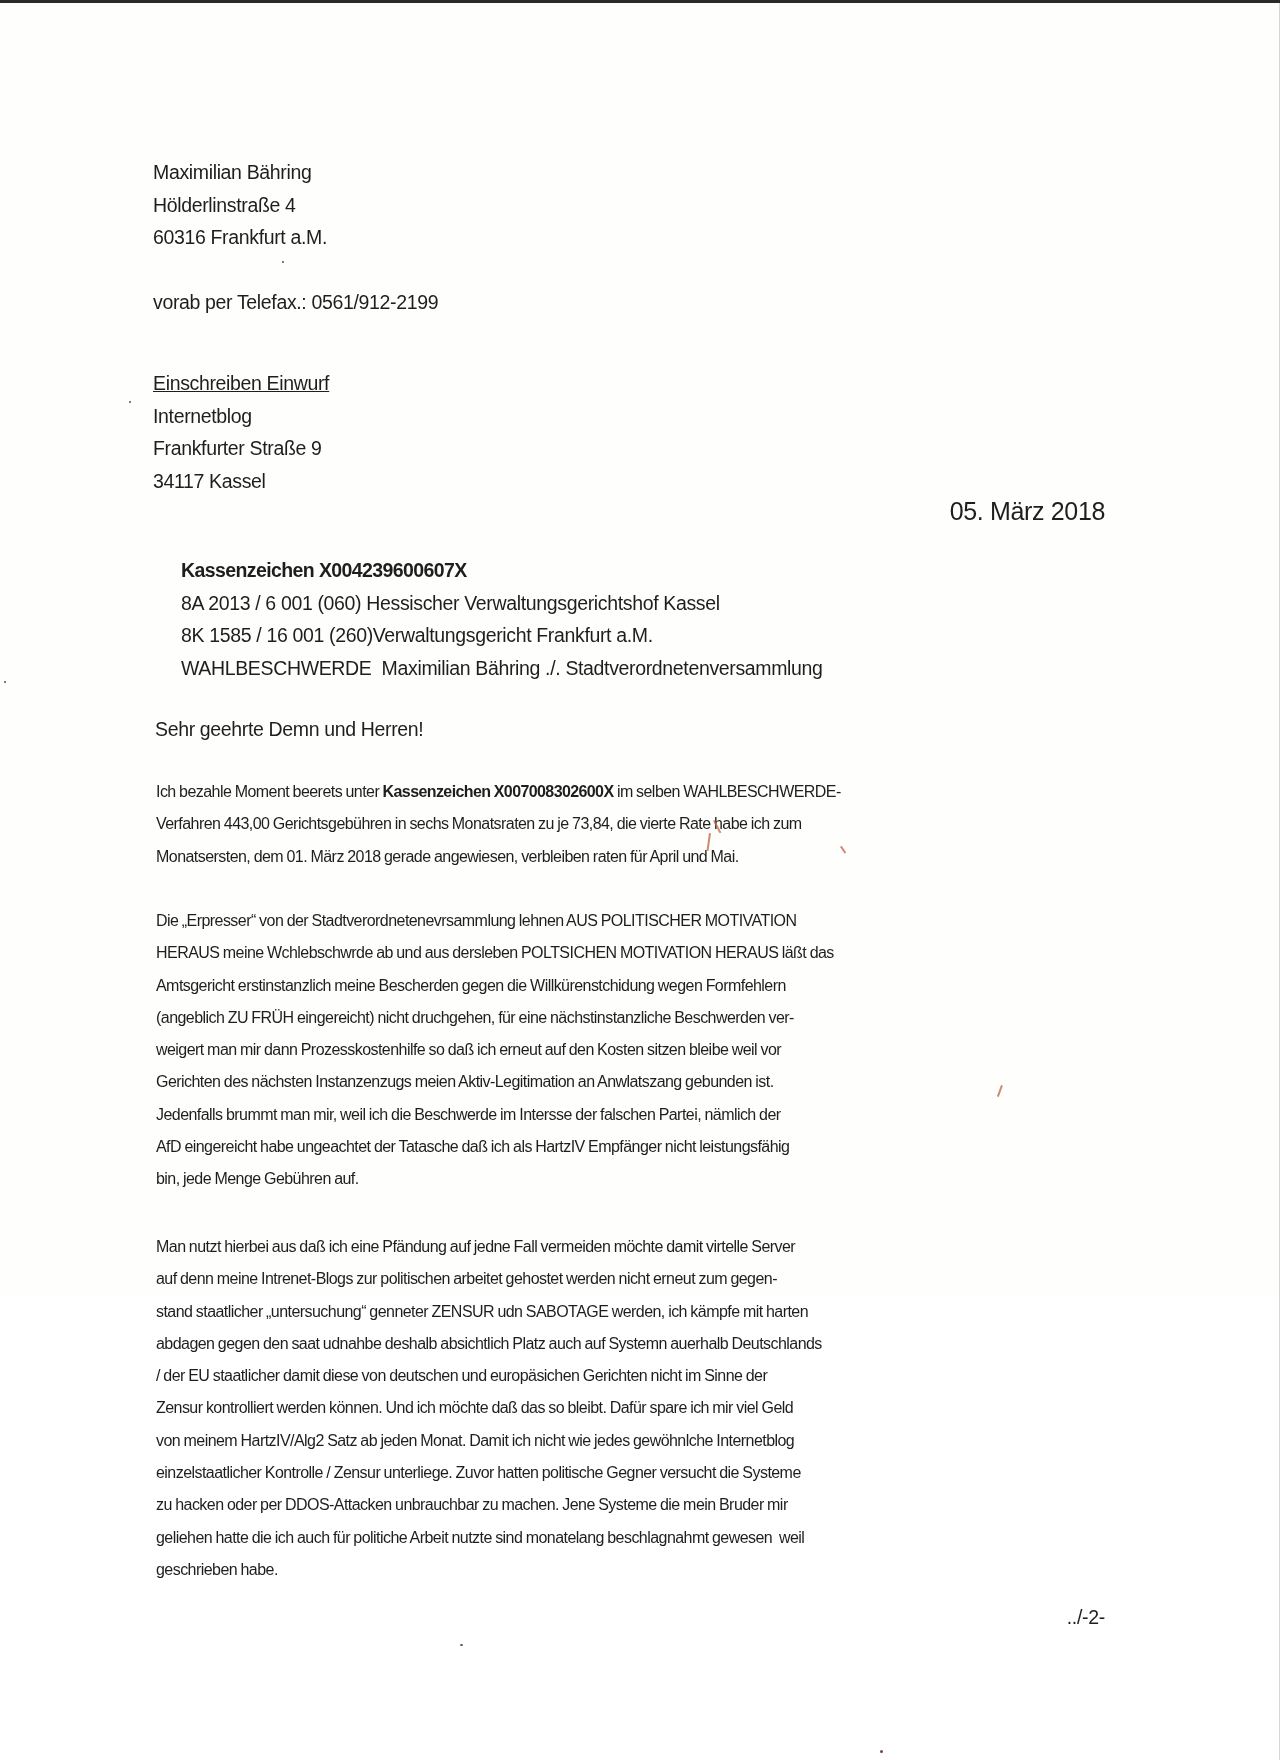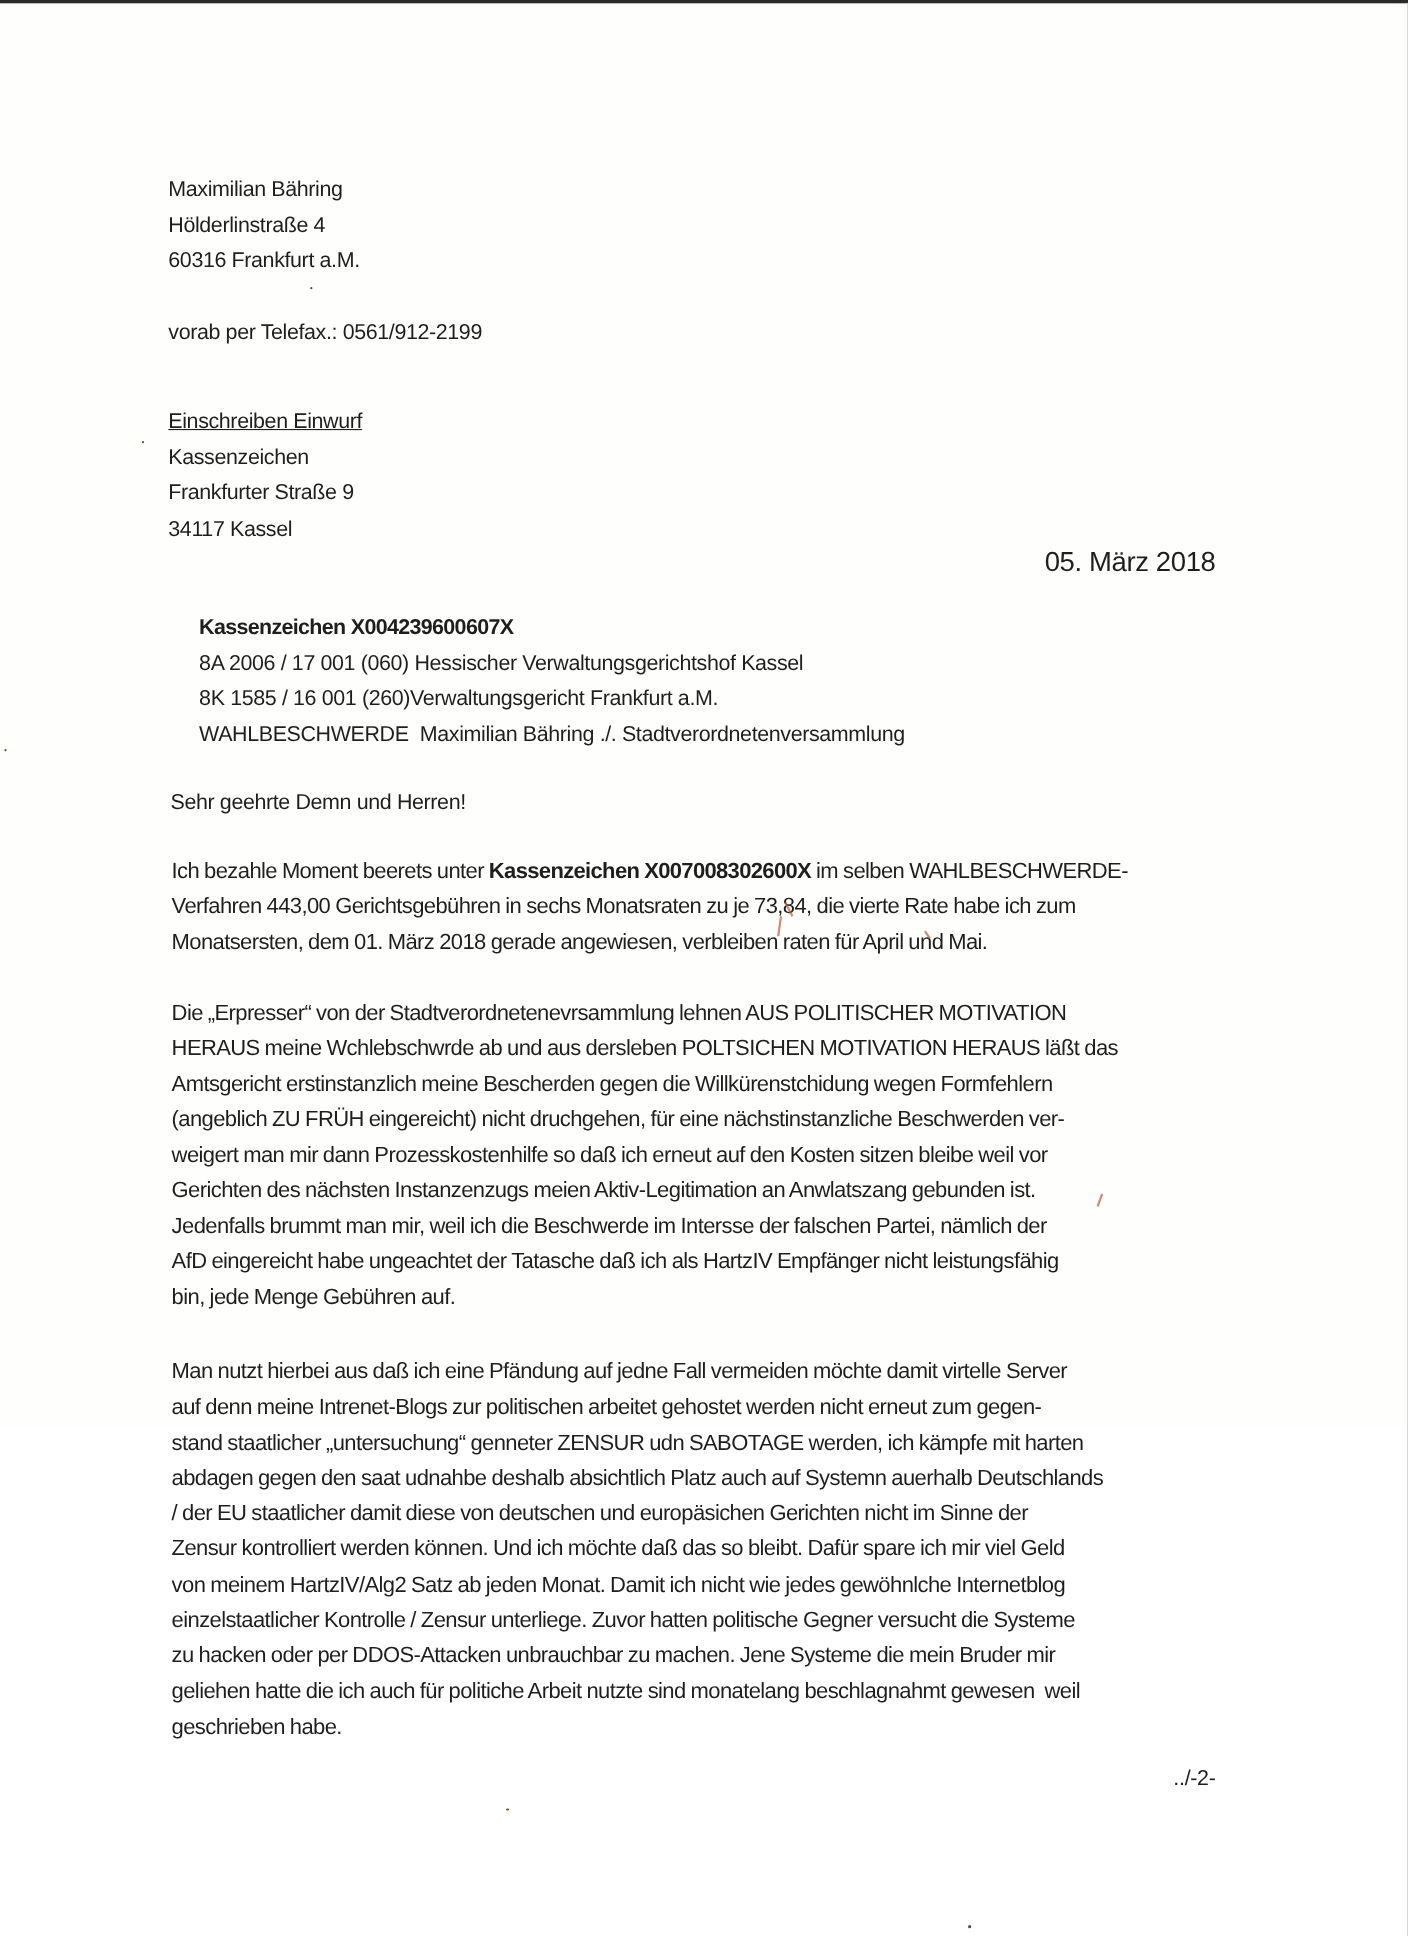--- a/index.html
+++ b/index.html
@@ -53,21 +53,21 @@
       white-space: nowrap;
     }
     #subject { top: 551px; }
     #subject .line { height: 32.5px; margin-left: 28px; }
     #salutation { top: 710px; left: 155px; }
 
     .para {
       position: absolute;
       left: 156px;
       width: 940px;
-      font-size: 20px;
+      font-size: 16px;
       line-height: 32.3px;
       letter-spacing: -0.55px;
       word-spacing: -0.5px;
     }
     .para .line { white-space: nowrap; height: 32.3px; }
     #para1 { top: 773px; }
     #para2 { top: 902px; }
     #para3 { top: 1228px; }
 
     #page-marker {
@@ -103,30 +103,30 @@
     <span class="line">Hölderlinstraße 4</span>
     <span class="line">60316 Frankfurt a.M.</span>
   </div>
 
   <div class="block" id="fax">
     <span class="line">vorab per Telefax.: 0561/912-2199</span>
   </div>
 
   <div class="block" id="recipient">
     <span class="line underline">Einschreiben Einwurf</span>
-    <span class="line">Kassenzeichen</span>
+    <span class="line">Internetblog</span>
     <span class="line">Frankfurter Straße 9</span>
     <span class="line">34117 Kassel</span>
   </div>
 
   <div id="date">05. März 2018</div>
 
   <div class="block" id="subject">
     <span class="line bold">Kassenzeichen X004239600607X</span>
-    <span class="line">8A 2006 / 17 001 (060) Hessischer Verwaltungsgerichtshof Kassel</span>
+    <span class="line">8A 2013 / 6 001 (060) Hessischer Verwaltungsgerichtshof Kassel</span>
     <span class="line">8K 1585 / 16 001 (260)Verwaltungsgericht Frankfurt a.M.</span>
     <span class="line" style="white-space:pre;">WAHLBESCHWERDE  Maximilian Bähring ./. Stadtverordnetenversammlung</span>
   </div>
 
   <div class="block" id="salutation">
     <span class="line">Sehr geehrte Demn und Herren!</span>
   </div>
 
   <div class="para" id="para1">
     <span class="line"><span style="white-space:pre;">Ich bezahle Moment beerets unter </span><span class="bold">Kassenzeichen X007008302600X</span><span style="white-space:pre;"> im selben WAHLBESCHWERDE-</span></span>

